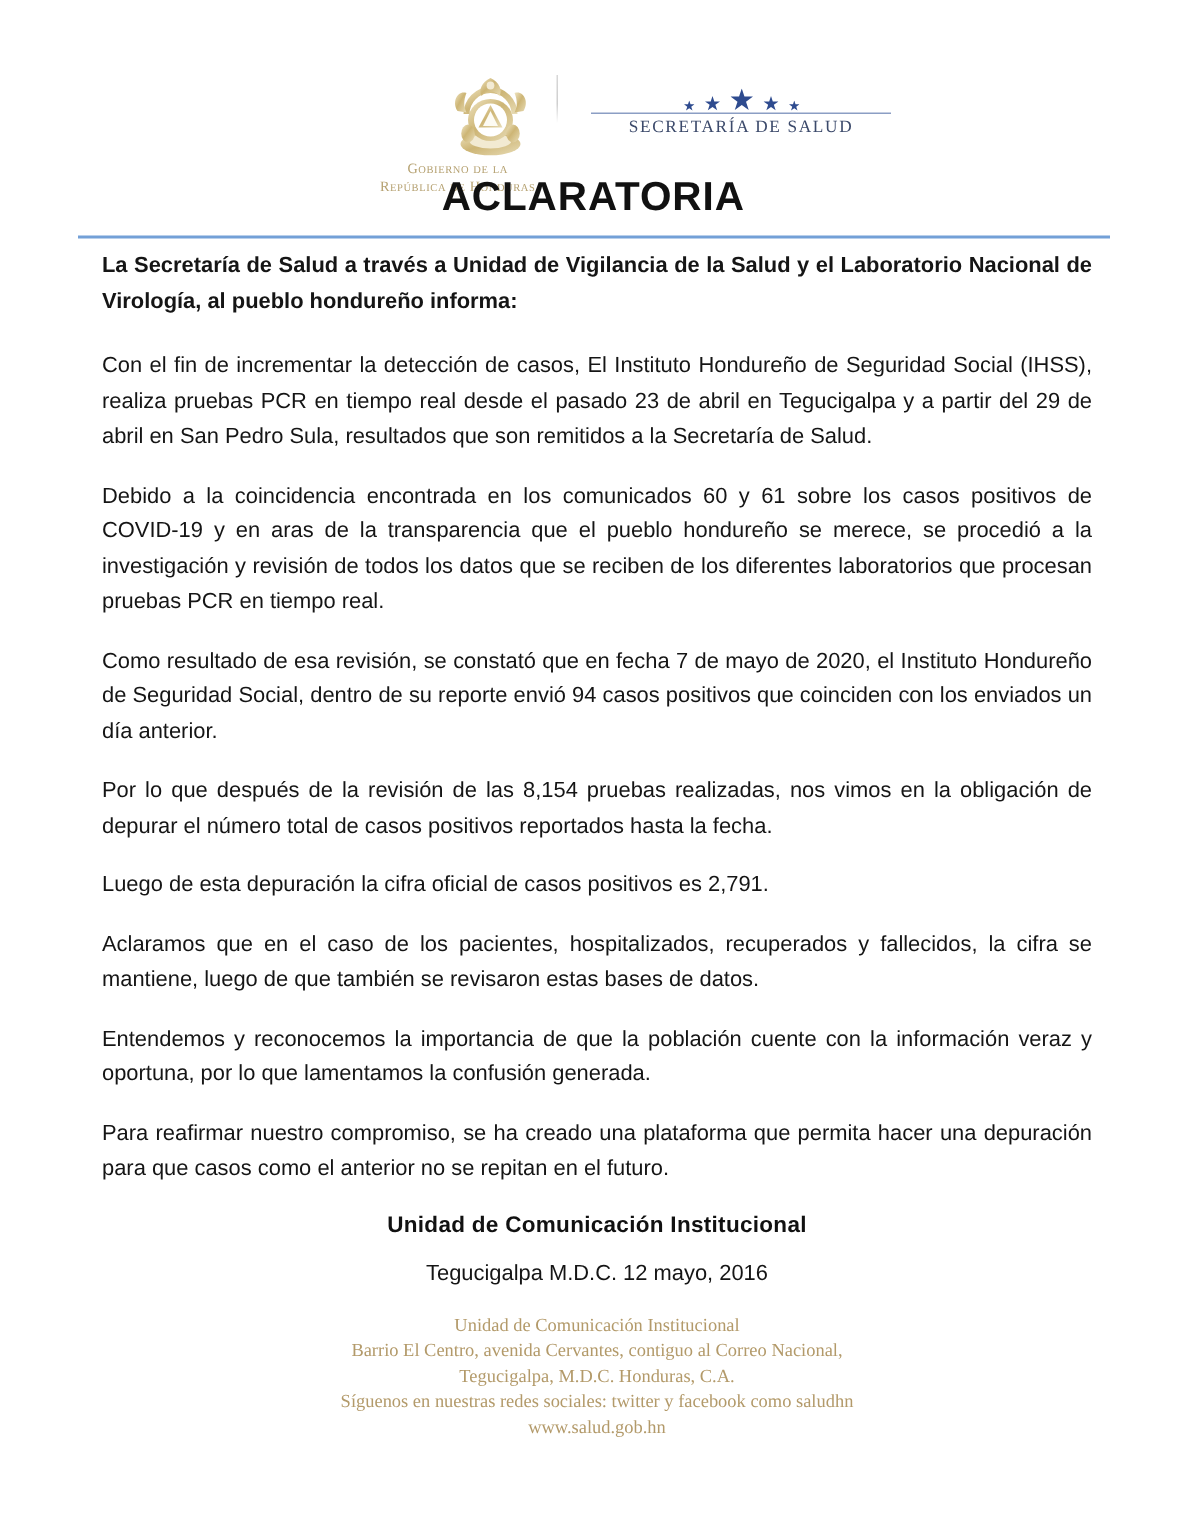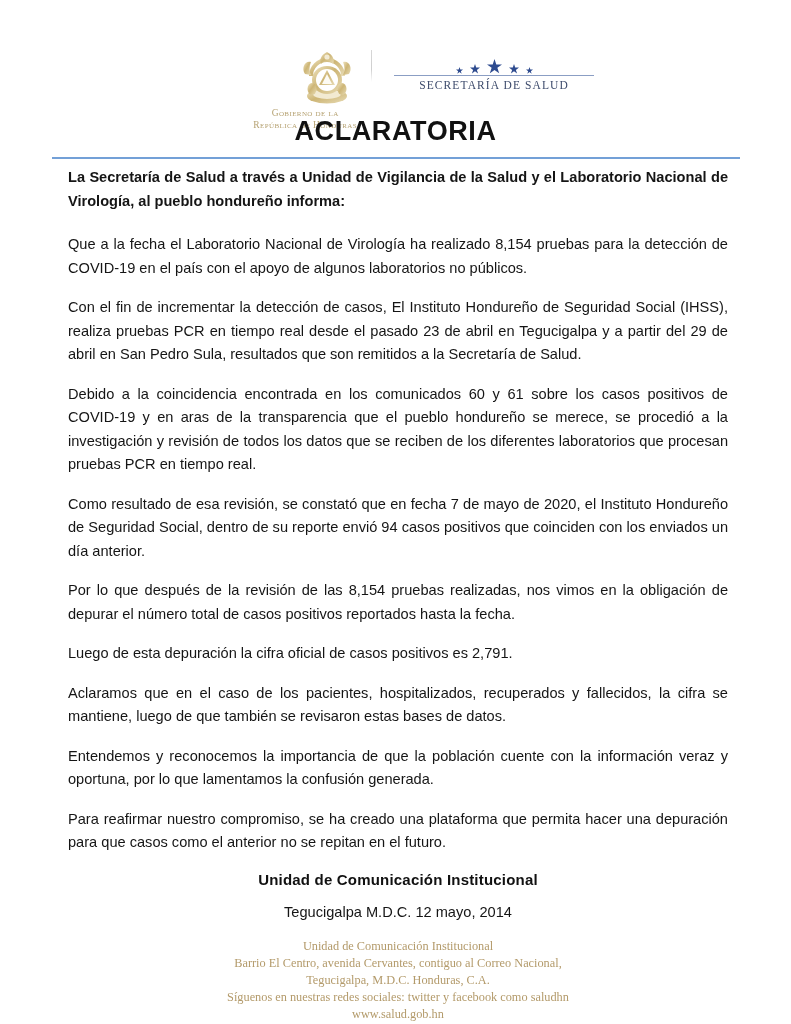--- a/index.html
+++ b/index.html
@@ -226,33 +226,32 @@
 
   </div>
 
   <h1 class="doc-title">ACLARATORIA</h1>
   <div class="title-rule"></div>
 
   <div class="body-wrap">
 
     <p class="para lead">La Secretaría de Salud a través a Unidad de Vigilancia de la Salud y el Laboratorio Nacional de Virología, al pueblo hondureño informa:</p>
 
-    <p class="para">Que a la fecha el Laboratorio Nacional de Virología ha realizado 8,154 pruebas para la detección de COVID-19 en el país con el apoyo de algunos laboratorios no públicos.</p>
     <p class="para">Con el fin de incrementar la detección de casos, El Instituto Hondureño de Seguridad Social (IHSS), realiza pruebas PCR en tiempo real desde el pasado 23 de abril en Tegucigalpa y a partir del 29 de abril en San Pedro Sula, resultados que son remitidos a la Secretaría de Salud.</p>
     <p class="para">Debido a la coincidencia encontrada en los comunicados 60 y 61 sobre los casos positivos de COVID-19 y en aras de la transparencia que el pueblo hondureño se merece, se procedió a la investigación y revisión de todos los datos que se reciben de los diferentes laboratorios que procesan pruebas PCR en tiempo real.</p>
     <p class="para">Como resultado de esa revisión, se constató que en fecha 7 de mayo de 2020, el Instituto Hondureño de Seguridad Social, dentro de su reporte envió 94 casos positivos que coinciden con los enviados un día anterior.</p>
     <p class="para">Por lo que después de la revisión de las 8,154 pruebas realizadas, nos vimos en la obligación de depurar el número total de casos positivos reportados hasta la fecha.</p>
     <p class="para">Luego de esta depuración la cifra oficial de casos positivos es 2,791.</p>
     <p class="para">Aclaramos que en el caso de los pacientes, hospitalizados, recuperados y fallecidos, la cifra se mantiene, luego de que también se revisaron estas bases de datos.</p>
     <p class="para">Entendemos y reconocemos la importancia de que la población cuente con la información veraz y oportuna, por lo que lamentamos la confusión generada.</p>
     <p class="para">Para reafirmar nuestro compromiso, se ha creado una plataforma que permita hacer una depuración para que casos como el anterior no se repitan en el futuro.</p>
 
     <div class="sign-block">
       <div class="sign-unit">Unidad de Comunicación Institucional</div>
-      <div class="sign-place">Tegucigalpa M.D.C. 12 mayo, 2014</div>
+      <div class="sign-place">Tegucigalpa M.D.C. 12 mayo, 2016</div>
     </div>
 
     <div class="footer">
       <span>Unidad de Comunicación Institucional</span>
       <span>Barrio El Centro, avenida Cervantes, contiguo al Correo Nacional,</span>
       <span>Tegucigalpa, M.D.C. Honduras, C.A.</span>
       <span>Síguenos en nuestras redes sociales: twitter y facebook como saludhn</span>
       <span>www.salud.gob.hn</span>
     </div>
 

